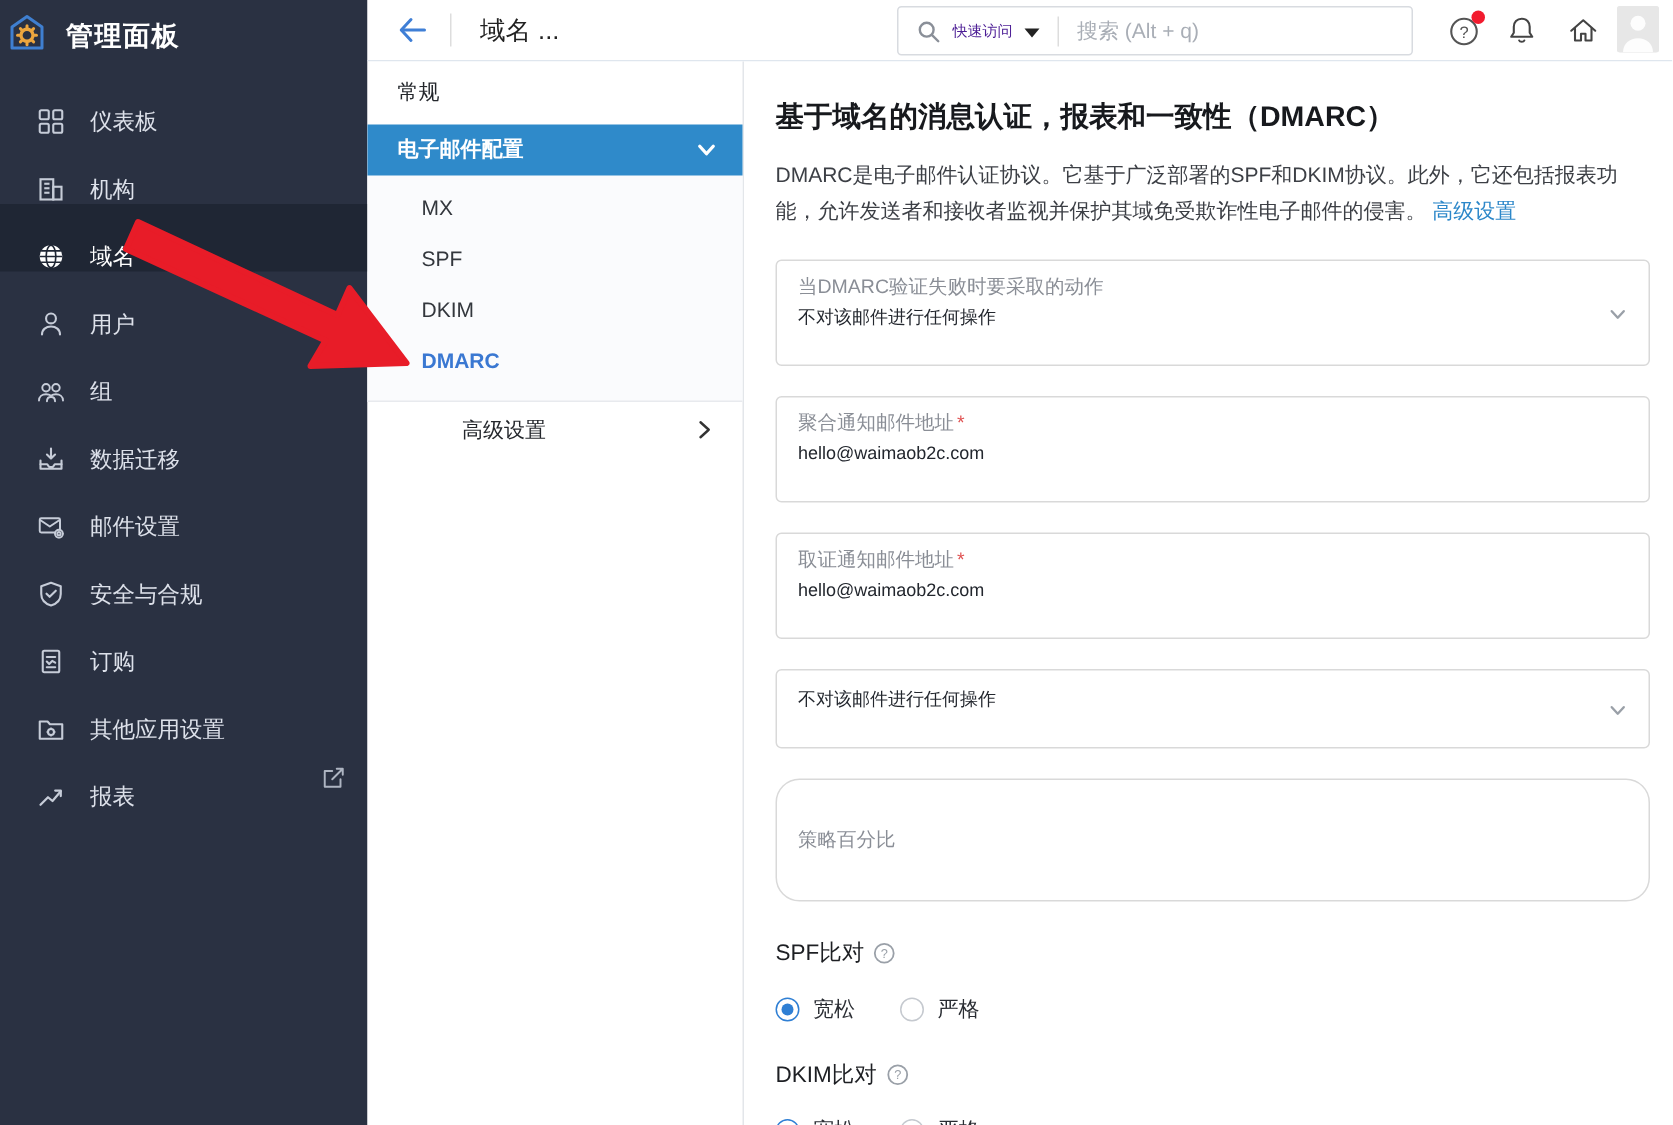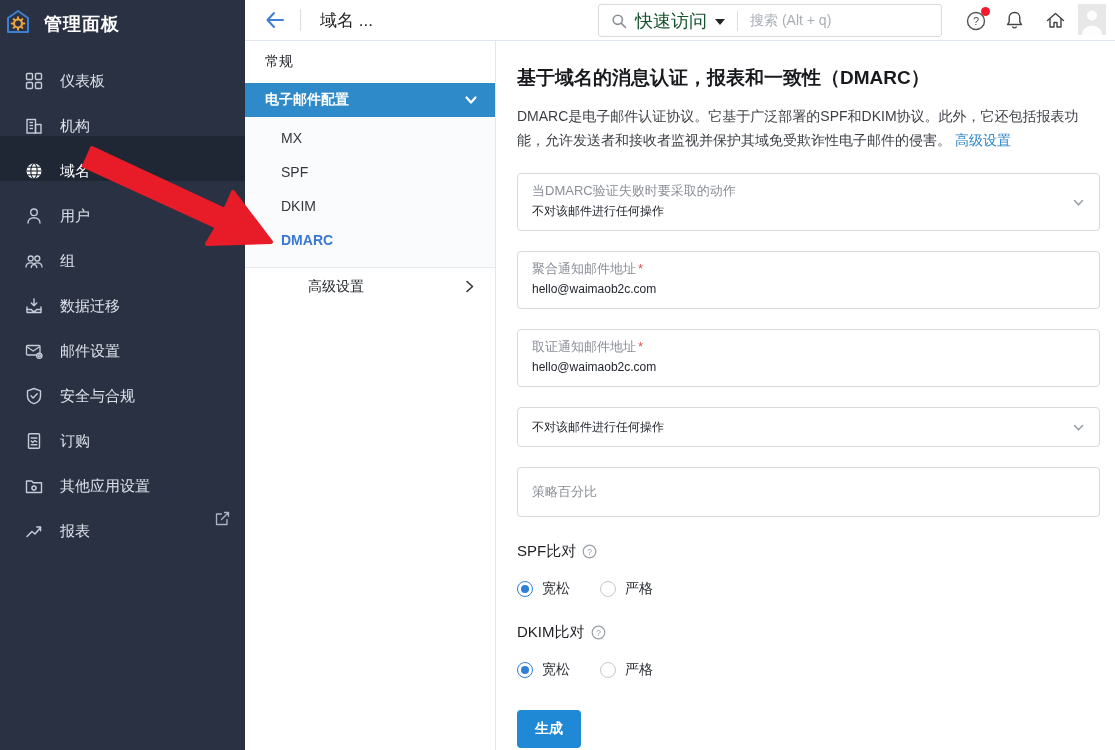--- a/index.html
+++ b/index.html
@@ -19,21 +19,21 @@
 
   
   .topbar{position:absolute;left:245px;top:0;width:870px;height:40px;background:#fff;
           border-bottom:1px solid #dfe6ee;}
   .back-arrow{position:absolute;left:18px;top:8px;width:24px;height:24px;cursor:pointer;}
   .tb-divider{position:absolute;left:55px;top:9px;width:1px;height:22px;background:#ddd;}
   .page-title{position:absolute;left:75px;top:9px;font-size:17px;color:#222;}
   .searchbox{position:absolute;left:353px;top:4px;width:342px;height:31px;border:1px solid #d8dbe0;
              border-radius:3px;display:flex;align-items:center;background:#fff;}
   .searchbox .sicon{width:16px;height:16px;margin:0 8px 0 12px;}
-  .qa-label{font-size:18px;color:#14532d;}
+  .qa-label{font-size:10px;color:#4c1d95;}
   .qa-caret{width:0;height:0;border-left:5px solid transparent;border-right:5px solid transparent;
             border-top:6px solid #222;margin:2px 0 0 8px;}
   .sb-divider{width:1px;height:20px;background:#ddd;margin:0 12px 0 12px;}
   .sb-placeholder{font-size:14px;color:#a9aeb6;}
   .tb-icon{position:absolute;top:9px;width:23px;height:23px;cursor:pointer;}
   .red-dot{position:absolute;width:9px;height:9px;border-radius:50%;background:#f21b2e;
            right:-2px;top:-2px;}
   .avatar{position:absolute;left:833px;top:4px;width:28px;height:31px;background:#e7e7e7;
           border-radius:2px;overflow:hidden;cursor:pointer;}
 
@@ -51,26 +51,26 @@
   .sn-adv{position:relative;height:38px;margin-left:43px;}
   .sn-adv .chev-r{position:absolute;right:18px;top:11px;width:15px;height:15px;}
 
   
   .main{position:absolute;left:496px;top:41px;width:619px;height:709px;background:#fff;
         padding:24px 15px 0 21px;box-sizing:border-box;}
   .m-title{font-size:19px;font-weight:bold;color:#17191d;margin:0 0 13px;}
   .m-desc{font-size:14px;color:#3c3f45;line-height:24px;margin:0 0 21px;width:580px;}
   .m-link{color:#2c87c9;text-decoration:none;cursor:pointer;}
   .fbox{position:relative;border:1px solid #d9d9d9;border-radius:4px;
-        padding:8px 40px 9px 14px;margin-bottom:20px;background:#fff;cursor:pointer;}
+        padding:8px 40px 22px 14px;margin-bottom:20px;background:#fff;cursor:pointer;}
   .fbox .flabel{font-size:13px;color:#8a8e96;line-height:18px;}
   .fbox .fvalue{font-size:12px;color:#23272e;line-height:19px;margin-top:2px;}
   .fbox .req{color:#e05252;margin-left:2px;}
   .fbox .sel-chev{position:absolute;right:13px;top:50%;margin-top:-7px;width:15px;height:15px;}
-  .fbox.single{padding:15px 14px;}
+  .fbox.single{padding:31px 14px;border-radius:16px;}
   .sec-title{display:flex;align-items:center;gap:6px;font-size:15px;font-weight:normal;
              color:#1d1f23;margin-top:25px;}
   .help{width:15px;height:15px;}
   .radio-row{display:flex;align-items:flex-end;gap:30px;margin-top:19px;}
   .radio-opt{display:flex;align-items:center;gap:9px;cursor:pointer;}
   .radio{width:16px;height:16px;border-radius:50%;box-sizing:border-box;position:relative;}
   .radio.on{border:1.5px solid #2f7fd4;}
   .radio.on::after{content:"";position:absolute;left:2.5px;top:2.5px;width:8px;height:8px;
                    border-radius:50%;background:#2f7fd4;}
   .radio.off{border:1.5px solid #c5c9cf;background:#fff;}

